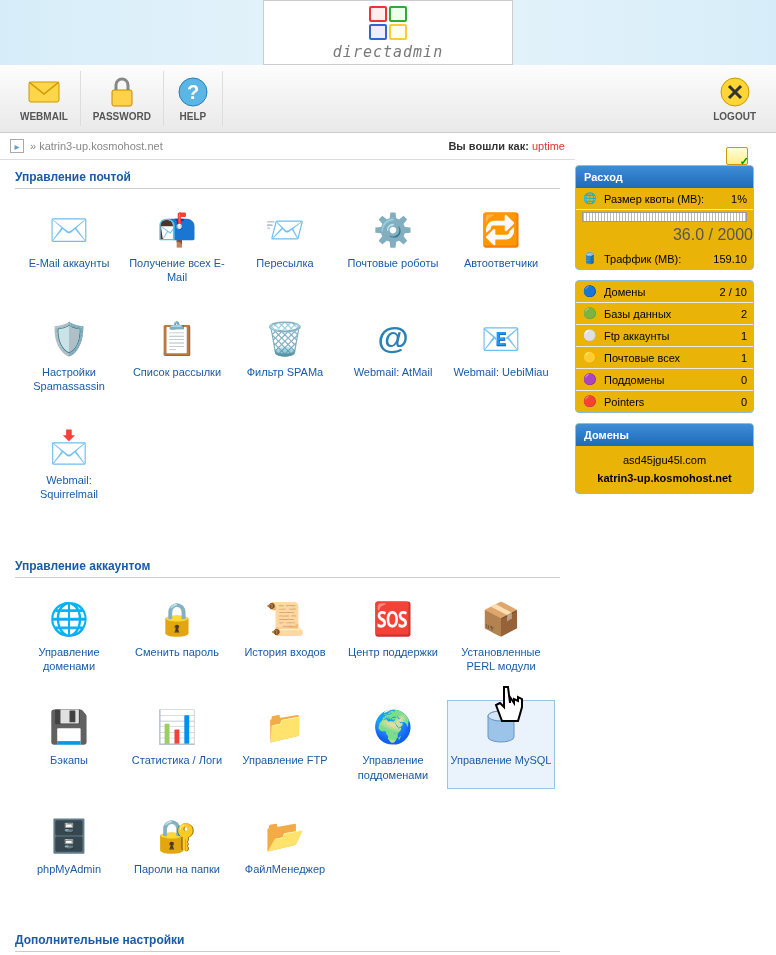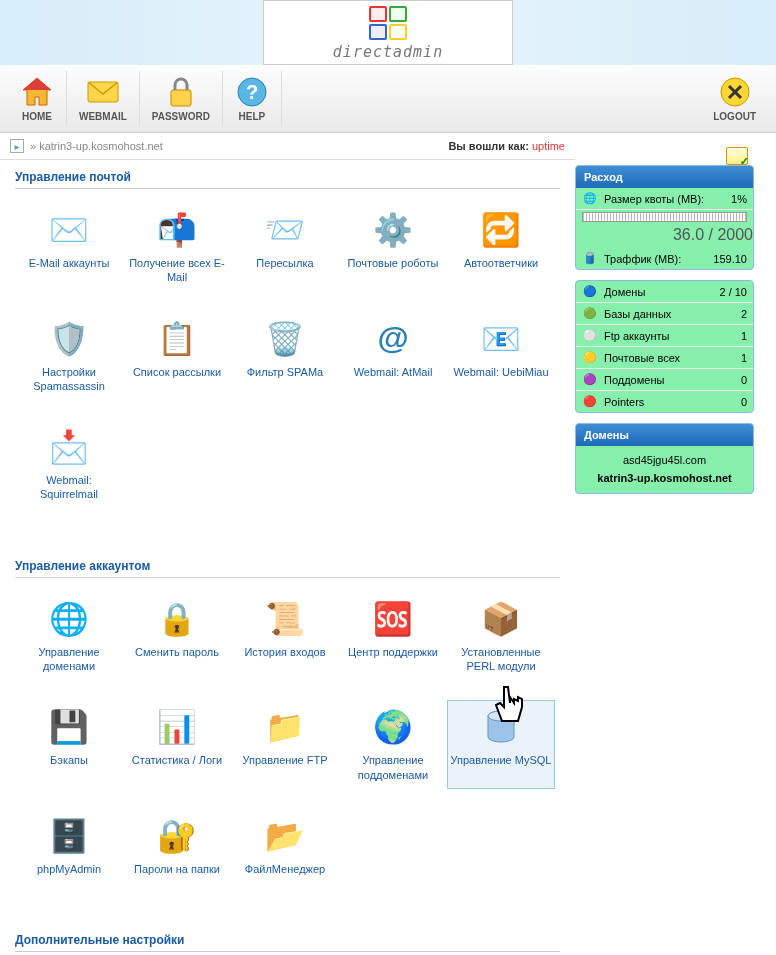--- a/index.html
+++ b/index.html
@@ -88,21 +88,21 @@
     font-size: 32px;
   }
   .gi-label { line-height: 1.3; }
   
   .msg-ico-box { display:flex; justify-content:flex-end; padding:6px 6px 0 0;}
   .msg-ico { width:22px; height:18px; border:1px solid #c90; background:linear-gradient(#ffd,#fe8); border-radius:2px; position:relative;}
   .msg-ico::after{content:"✓"; color:#090; position:absolute; right:-2px; bottom:-4px; font-size:11px; font-weight:bold;}
   
   .panel {
     border: 1px solid #8cbbe0; border-radius: 4px; overflow: hidden;
-    margin-bottom: 10px; background: #86efac;
+    margin-bottom: 10px; background: #eab308;
   }
   .panel-h {
     background: linear-gradient(to bottom, #3f8dd6, #1d6bb8);
     color: #fff; font-weight: bold; padding: 5px 8px; font-size: 11px;
   }
   .panel-row {
     display: flex; align-items: center; padding: 4px 6px;
     border-bottom: 1px solid #eaeaea; font-size: 11px;
   }
   .panel-row:last-child { border-bottom: none; }
@@ -131,29 +131,20 @@
       <div class="sq sq1"></div>
         <div class="sq sq2"></div>
         <div class="sq sq3"></div>
         <div class="sq sq4"></div>
     </div>
     <div class="brand">directadmin</div>
   </div>
 </div>
 
 <div class="toolbar">
-  <div class="tb-btn">
-    <div class="tb-ico">
-      <svg width="34" height="34" viewBox="0 0 34 34">
-          <polygon points="17,3 3,15 7,15 7,30 15,30 15,22 19,22 19,30 27,30 27,15 31,15" fill="#f7b733" stroke="#c60" stroke-width="1"></polygon>
-          <polygon points="17,3 3,15 31,15" fill="#e03c3c"></polygon>
-        </svg>
-    </div>
-    <span>HOME</span>
-  </div>
   <div class="tb-btn">
     <div class="tb-ico">
       <svg width="34" height="28">
           <rect x="2" y="4" width="30" height="20" rx="2" fill="#ffd54a" stroke="#cc9900"></rect>
           <path d="M2 4 L17 16 L32 4" fill="none" stroke="#cc9900" stroke-width="1.5"></path>
         </svg>
     </div>
     <span>WEBMAIL</span>
   </div>
   <div class="tb-btn">

